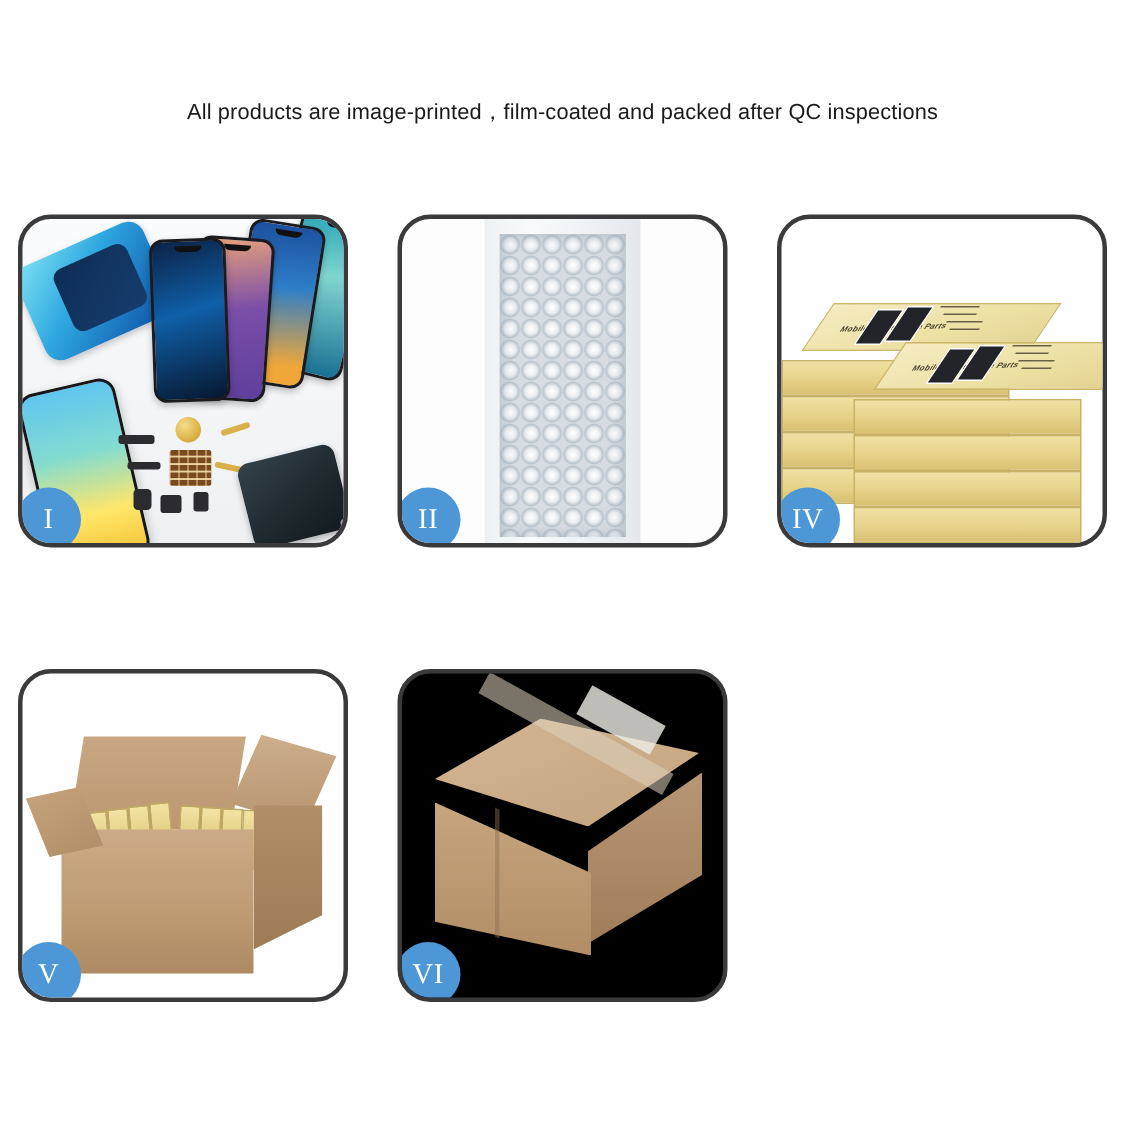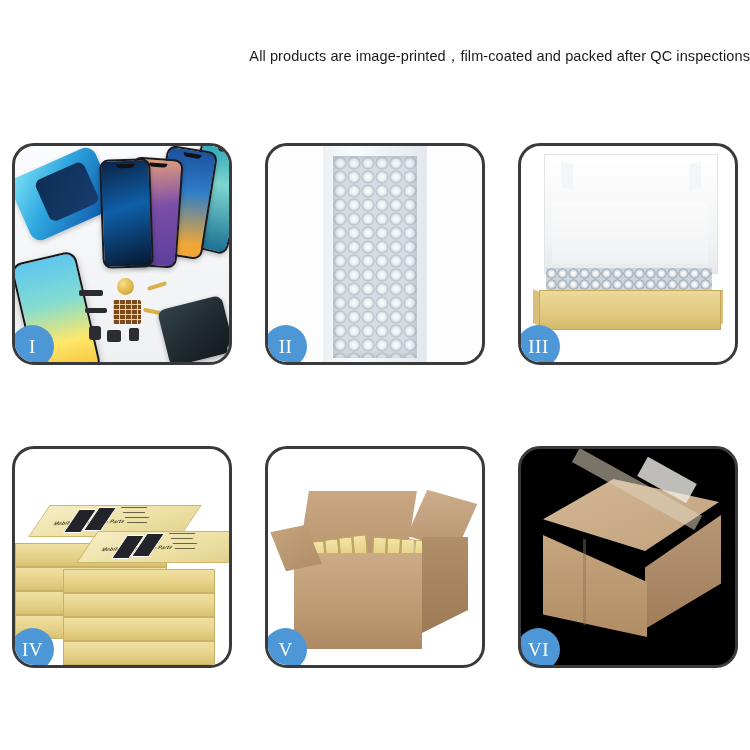--- a/index.html
+++ b/index.html
@@ -16,24 +16,23 @@
     font-weight:700;
     letter-spacing:1.2px;
     color:#111111;
     line-height:1.05;
     white-space:nowrap;
   }
   .subtitle{
     font-size:14.5px;
     font-weight:400;
     color:#1a1a1a;
-    margin-top:13px;
+    margin-top:31px;
     letter-spacing:.1px;
     white-space:nowrap;
-    text-align:right;
   }
 
   .grid{
     position:absolute;
     left:12px; top:143px;
     width:726px;
     display:grid;
     grid-template-columns:220px 220px 220px;
     grid-template-rows:222px 222px;
     column-gap:33px;
@@ -275,34 +274,20 @@
   </div>
 
   <div class="panel p2">
     <div class="stage">
       <div class="wrapsheet"></div>
       <div class="bubbles"></div>
     </div>
     <div class="badge">II</div>
   </div>
 
-  <div class="panel p3">
-    <div class="stage">
-      <div class="lid">
-        <div class="lidflapL"></div>
-        <div class="lidflapR"></div>
-      </div>
-      <div class="inner"></div>
-      <div class="traywrap"></div>
-      <div class="boxendL"></div>
-      <div class="boxendR"></div>
-      <div class="boxbody"></div>
-    </div>
-    <div class="badge">III</div>
-  </div>
 
   <div class="panel p4">
     <div class="stage">
       <div class="stack">
 
         <div class="kbox" style="left:4px;  top:86px;"></div>
         <div class="kbox" style="left:4px;  top:110px;"></div>
         <div class="kbox" style="left:4px;  top:134px;"></div>
         <div class="kbox" style="left:4px;  top:158px;"></div>
 

